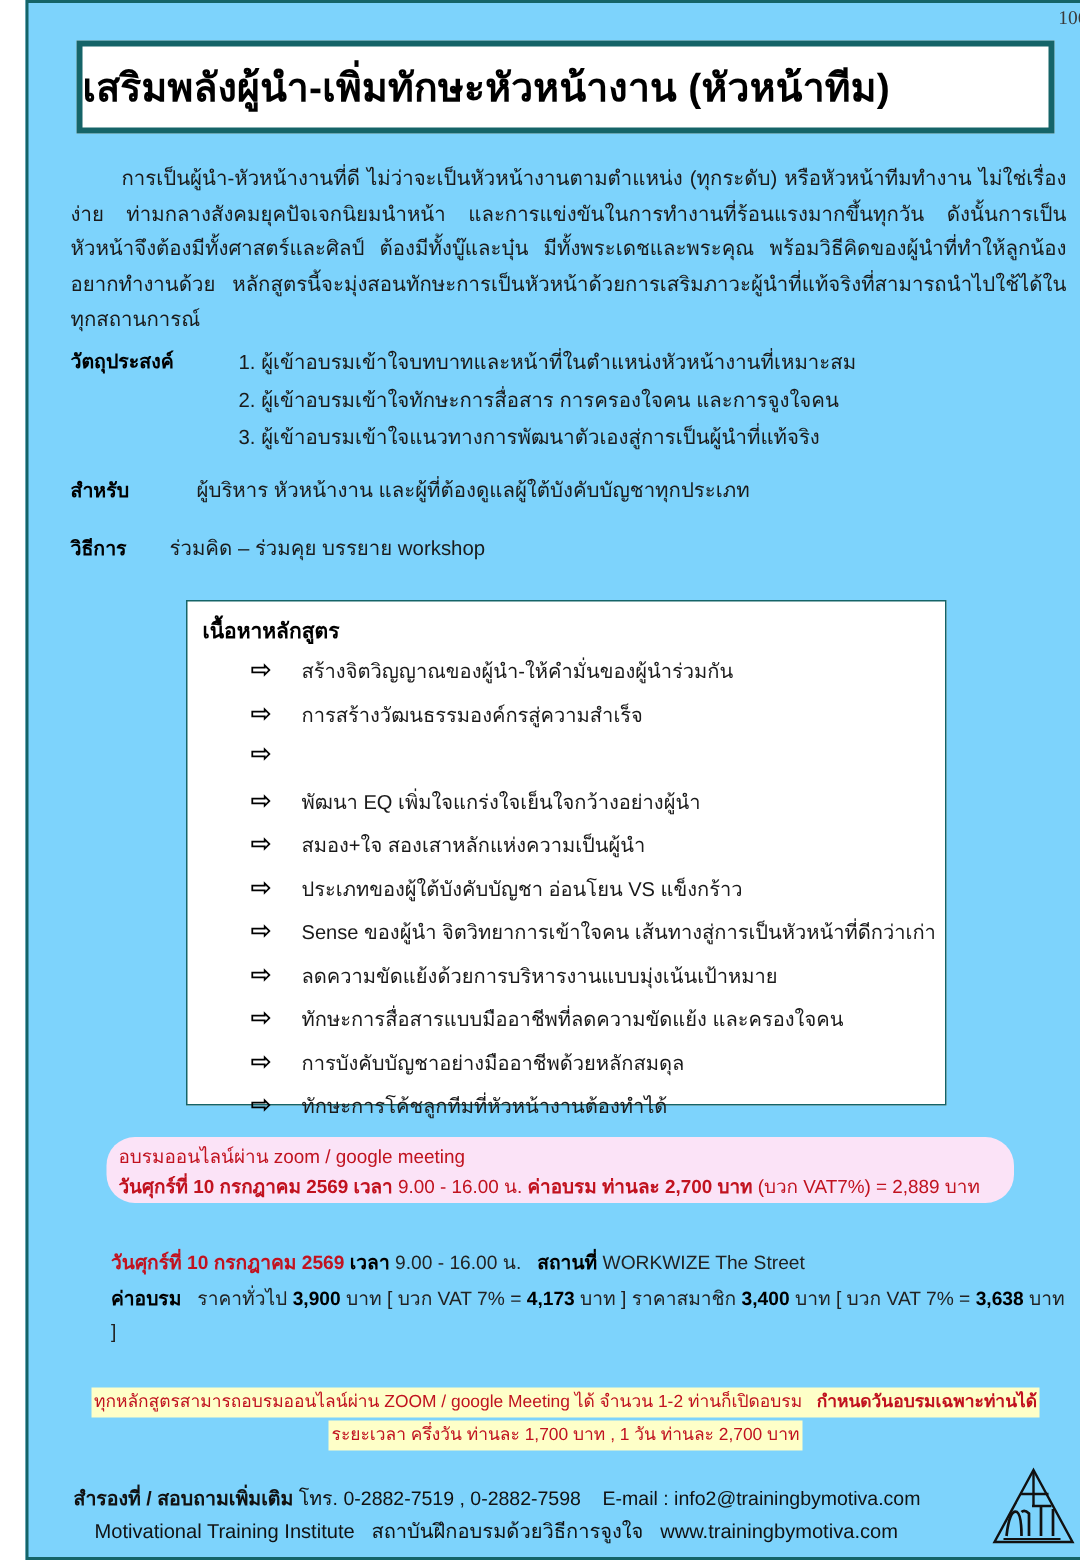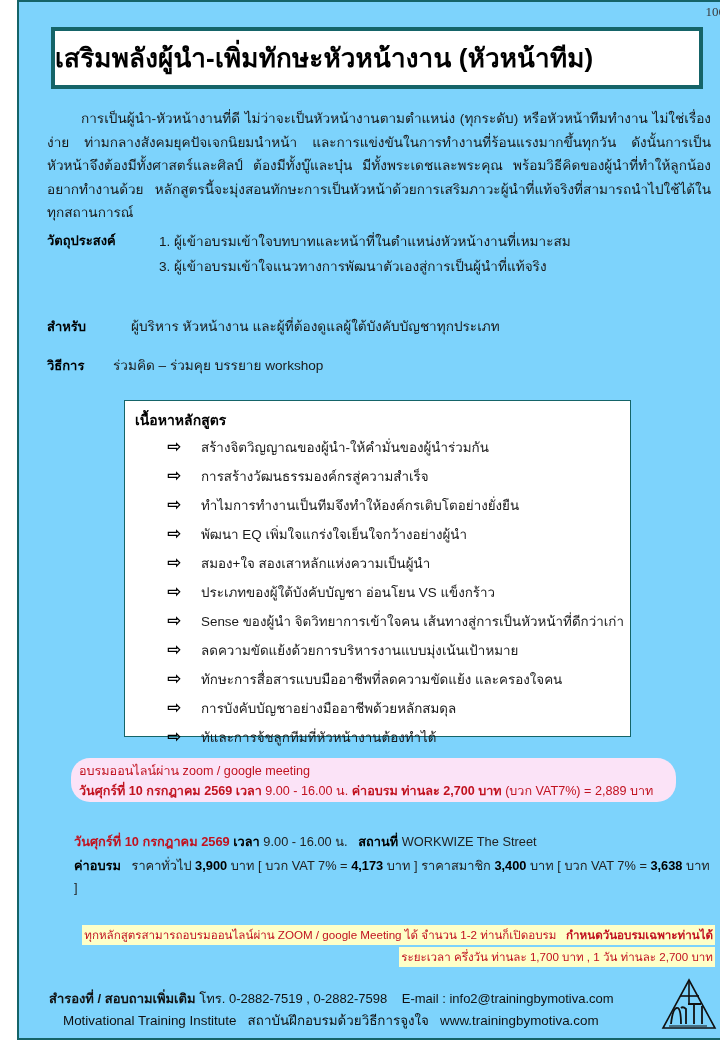--- a/index.html
+++ b/index.html
@@ -183,21 +183,21 @@
   .red   { color: #c1121f; font-weight: bold; }
   .bold  { font-weight: bold; color: #000000; }
   .num   { font-weight: bold; color: #000000; }
 
   
   .note {
     position: absolute;
     top: 923px;
     left: 20px;
     right: 20px;
-    text-align: right;
+    text-align: center;
   }
   .note-line {
     display: inline-block;
     background: #feffc8;
     font-size: 11.6px;
     color: #c1121f;
     line-height: 18px;
     padding: 1px 2px;
   }
   .note-line.l2 { margin-top: 2px; }
@@ -241,20 +241,21 @@
   <div class="title-box">
     <div class="title-text">เสริมพลังผู้นำ-เพิ่มทักษะหัวหน้างาน (หัวหน้าทีม)</div>
   </div>
 
   <div class="intro">การเป็นผู้นำ-หัวหน้างานที่ดี ไม่ว่าจะเป็นหัวหน้างานตามตำแหน่ง (ทุกระดับ) หรือหัวหน้าทีมทำงาน ไม่ใช่เรื่องง่าย ท่ามกลางสังคมยุคปัจเจกนิยมนำหน้า และการแข่งขันในการทำงานที่ร้อนแรงมากขึ้นทุกวัน ดังนั้นการเป็นหัวหน้าจึงต้องมีทั้งศาสตร์และศิลป์ ต้องมีทั้งบู๊และบุ๋น มีทั้งพระเดชและพระคุณ พร้อมวิธีคิดของผู้นำที่ทำให้ลูกน้องอยากทำงานด้วย หลักสูตรนี้จะมุ่งสอนทักษะการเป็นหัวหน้าด้วยการเสริมภาวะผู้นำที่แท้จริงที่สามารถนำไปใช้ได้ในทุกสถานการณ์</div>
 
   <div class="row" id="objectives-row">
     <div class="row-label">วัตถุประสงค์</div>
     <div class="row-body">
       <div class="objective-item">1. ผู้เข้าอบรมเข้าใจบทบาทและหน้าที่ในตำแหน่งหัวหน้างานที่เหมาะสม</div>
+      <div class="objective-item">2. ผู้เข้าอบรมเข้าใจทักษะการสื่อสาร การครองใจคน และการจูงใจคน</div>
       <div class="objective-item">3. ผู้เข้าอบรมเข้าใจแนวทางการพัฒนาตัวเองสู่การเป็นผู้นำที่แท้จริง</div>
     </div>
   </div>
 
   <div class="row" id="audience-row">
     <div class="row-label">สำหรับ</div>
     <div class="row-body">ผู้บริหาร หัวหน้างาน และผู้ที่ต้องดูแลผู้ใต้บังคับบัญชาทุกประเภท</div>
   </div>
 
   <div class="row" id="method-row">
@@ -268,21 +269,20 @@
       <div class="content-row">
         <span class="bullet-arrow">⇨</span>
         <span class="content-text">สร้างจิตวิญญาณของผู้นำ-ให้คำมั่นของผู้นำร่วมกัน</span>
       </div>
       <div class="content-row">
         <span class="bullet-arrow">⇨</span>
         <span class="content-text">การสร้างวัฒนธรรมองค์กรสู่ความสำเร็จ</span>
       </div>
       <div class="content-row">
         <span class="bullet-arrow">⇨</span>
-        <span class="content-text">ทำไมการทำงานเป็นทีมจึงทำให้องค์กรเติบโตอย่างยั่งยืน</span>
       </div>
       <div class="content-row">
         <span class="bullet-arrow">⇨</span>
         <span class="content-text">พัฒนา EQ เพิ่มใจแกร่งใจเย็นใจกว้างอย่างผู้นำ</span>
       </div>
       <div class="content-row">
         <span class="bullet-arrow">⇨</span>
         <span class="content-text">สมอง+ใจ สองเสาหลักแห่งความเป็นผู้นำ</span>
       </div>
       <div class="content-row">
@@ -300,21 +300,21 @@
       <div class="content-row">
         <span class="bullet-arrow">⇨</span>
         <span class="content-text">ทักษะการสื่อสารแบบมืออาชีพที่ลดความขัดแย้ง และครองใจคน</span>
       </div>
       <div class="content-row">
         <span class="bullet-arrow">⇨</span>
         <span class="content-text">การบังคับบัญชาอย่างมืออาชีพด้วยหลักสมดุล</span>
       </div>
       <div class="content-row">
         <span class="bullet-arrow">⇨</span>
-        <span class="content-text">ทัและการจ้ชลูกทีมที่หัวหน้างานต้องทำได้</span>
+        <span class="content-text">ทักษะการโค้ชลูกทีมที่หัวหน้างานต้องทำได้</span>
       </div>
     </div>
   </div>
 
   <div class="pink-box">
     <div class="pink-line1">อบรมออนไลน์ผ่าน zoom / google meeting</div>
     <div class="pink-line2">
       <span>วันศุกร์ที่ 10 กรกฎาคม 2569</span>
       <span>เวลา</span>
       <span class="thin">9.00 - 16.00 น.</span>

